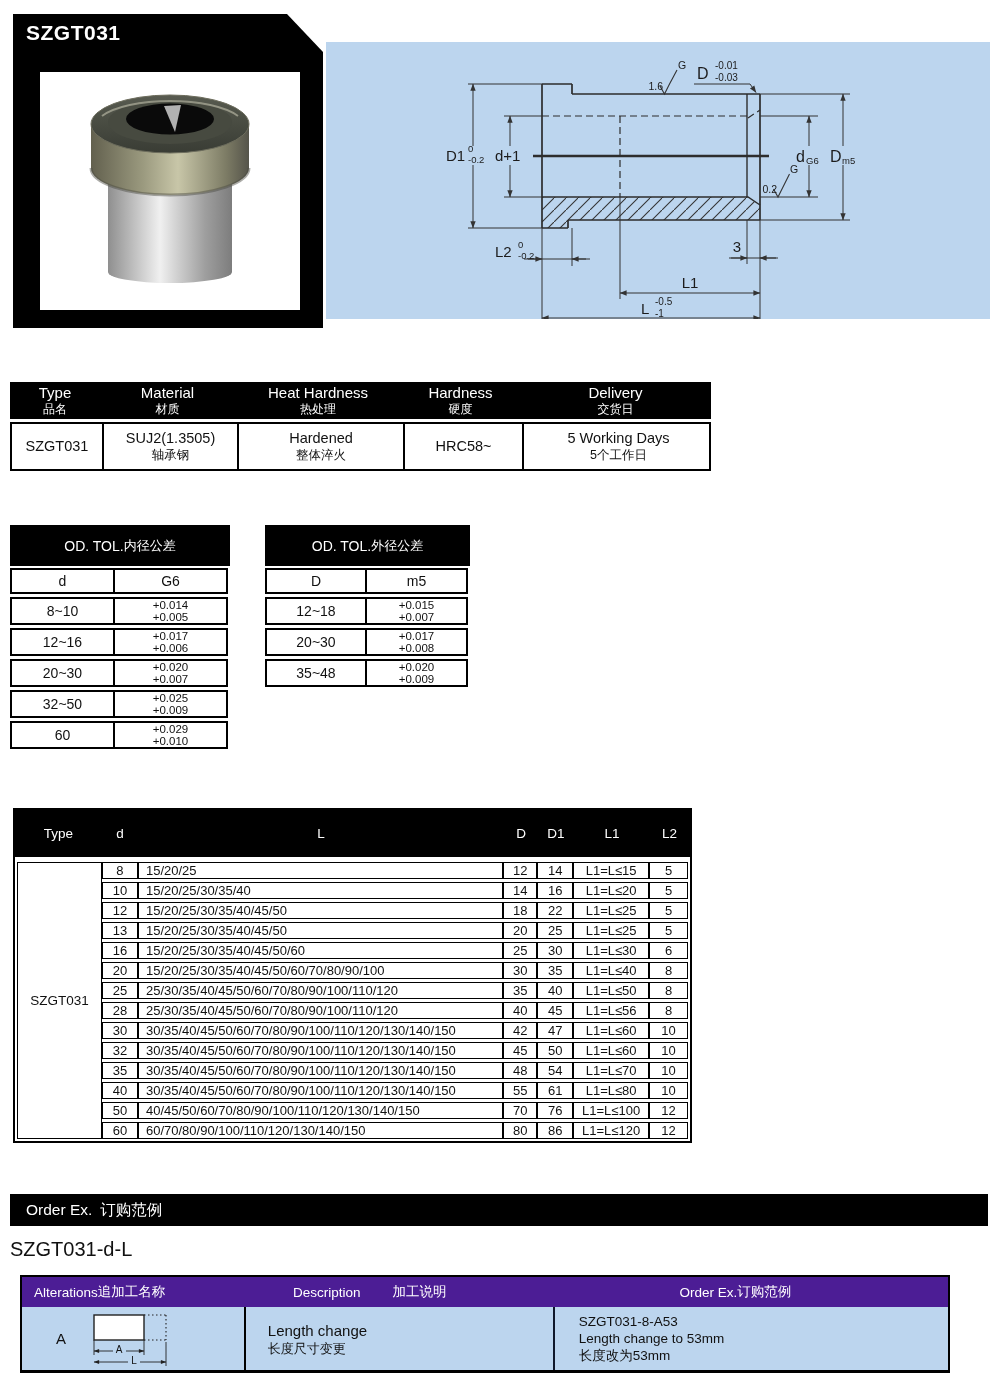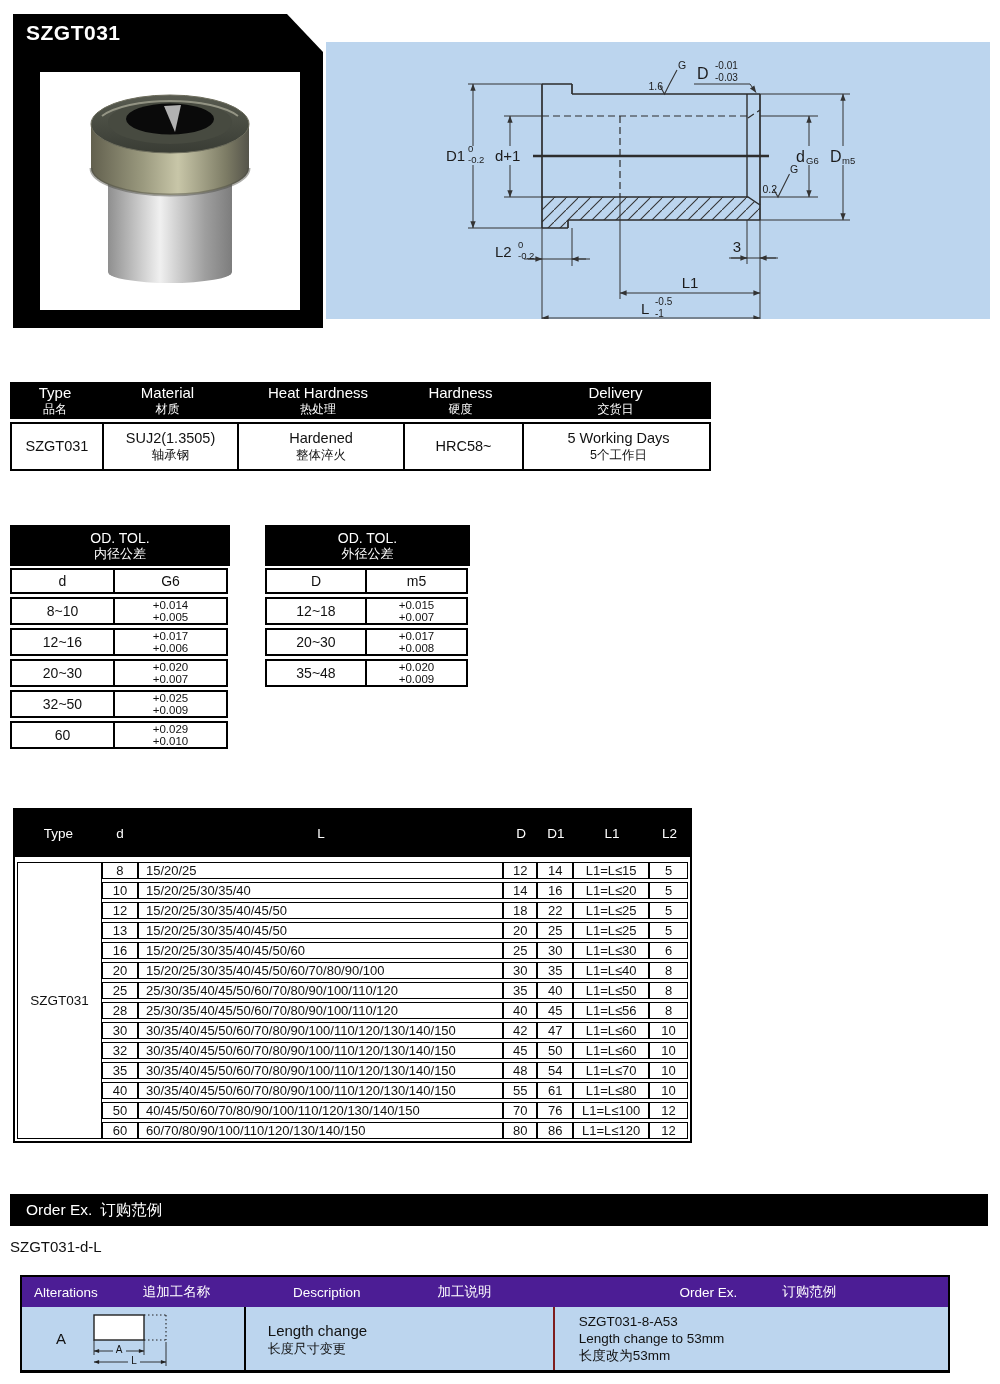--- a/index.html
+++ b/index.html
@@ -29,21 +29,21 @@
              border:2px solid #000;box-sizing:border-box;background:#fff;}
   .spec-body .dc{display:flex;flex-direction:column;align-items:center;justify-content:center;line-height:17px;}
   .spec-body .dc + .dc{border-left:2px solid #000;}
   .spec-body .en{font-size:14.5px;}
   .spec-body .zh{font-size:12.5px;}
 
   
   .tol{display:flex;flex-direction:column;}
   .tolA{left:10px;top:525px;width:220px;}
   .tolB{left:265px;top:525px;width:205px;}
-  .tol-head{background:#000;height:41px;display:flex;flex-direction:column;align-items:center;justify-content:center;line-height:16px;}
+  .tol-head{background:#000;height:41px;display:flex;flex-direction:row;align-items:center;justify-content:center;line-height:16px;}
   .tol-head .en{font-size:14px;}
   .tol-head .zh{font-size:13px;text-align:right;}
   .tol-sub{margin-top:2px;display:flex;height:26px;}
   .tol-row{margin-top:3px;display:flex;height:28px;}
   .tc{box-sizing:border-box;border:2px solid #000;background:#fff;display:flex;align-items:center;justify-content:center;font-size:14px;}
   .tolA .c1{width:105px;} .tolA .c2{width:115px;margin-left:-2px;}
   .tolB .c1{width:102px;} .tolB .c2{width:103px;margin-left:-2px;}
   .tv{display:flex;flex-direction:column;align-items:center;justify-content:center;font-size:11.5px;line-height:12.5px;}
 
   
@@ -56,34 +56,34 @@
   .drows{margin-left:85px;}
   .drow{display:flex;height:17px;margin-bottom:3px;}
   .drow:last-child{margin-bottom:0;}
   .dc2{box-sizing:border-box;border:1.5px solid #000;font-size:13px;display:flex;align-items:center;justify-content:center;background:#fff;}
   .w-d{width:36px;} .w-L{width:366px;justify-content:flex-start;padding-left:7px;}
   .w-D{width:34px;} .w-D1{width:36px;} .w-L1{width:76px;} .w-L2{width:39px;}
 
   
   .order-bar{left:10px;top:1194px;width:978px;height:32px;background:#000;display:flex;align-items:center;padding-left:16px;box-sizing:border-box;}
   .order-bar span{color:#fff;font-size:15.5px;margin-right:8px;}
-  .order-code{left:10px;top:1238px;font-size:15px;color:#111;}
+  .order-code{left:10px;top:1238px;font-size:20px;color:#111;}
 
   
   .alter{left:20px;top:1275px;width:930px;border:2px solid #000;border-bottom-width:3px;box-sizing:border-box;}
   .alter-head{display:flex;background:#4c1d95;height:30px;align-items:center;}
   .alter-head .cell{display:flex;align-items:center;color:#fff;font-size:13.5px;}
   .ah1{width:214px;padding-left:12px;box-sizing:border-box;}
   .ah2{width:314px;padding-left:58px;box-sizing:border-box;gap:32px;}
   .ah3{width:402px;padding-left:132px;box-sizing:border-box;}
-  .alter-head .zh{margin-left:45px;}
+  .alter-head .zh{}
   .alter-body{display:flex;background:#bcd5ee;height:63px;}
   .ab1{width:214px;display:flex;align-items:center;padding-left:34px;box-sizing:border-box;}
   .ab2{width:314px;border-left:2px solid #000;display:flex;flex-direction:column;justify-content:center;padding-left:22px;box-sizing:border-box;margin-left:11px;}
-  .ab3{width:402px;border-left:2px solid #7f1d1d;display:flex;flex-direction:column;justify-content:center;padding-left:24px;box-sizing:border-box;}
+  .ab3{width:402px;border-left:2px solid #0f172a;display:flex;flex-direction:column;justify-content:center;padding-left:24px;box-sizing:border-box;}
   .ab1 .code{font-size:15px;}
   .ab2 .en{font-size:15px;line-height:19px;}
   .ab2 .zh{font-size:13px;line-height:17px;}
   .ab3 div{font-size:13.5px;line-height:17px;}
   .alter-diagram{margin-left:26px;}
 </style>
 </head>
 <body>
 
 <div class="page">

